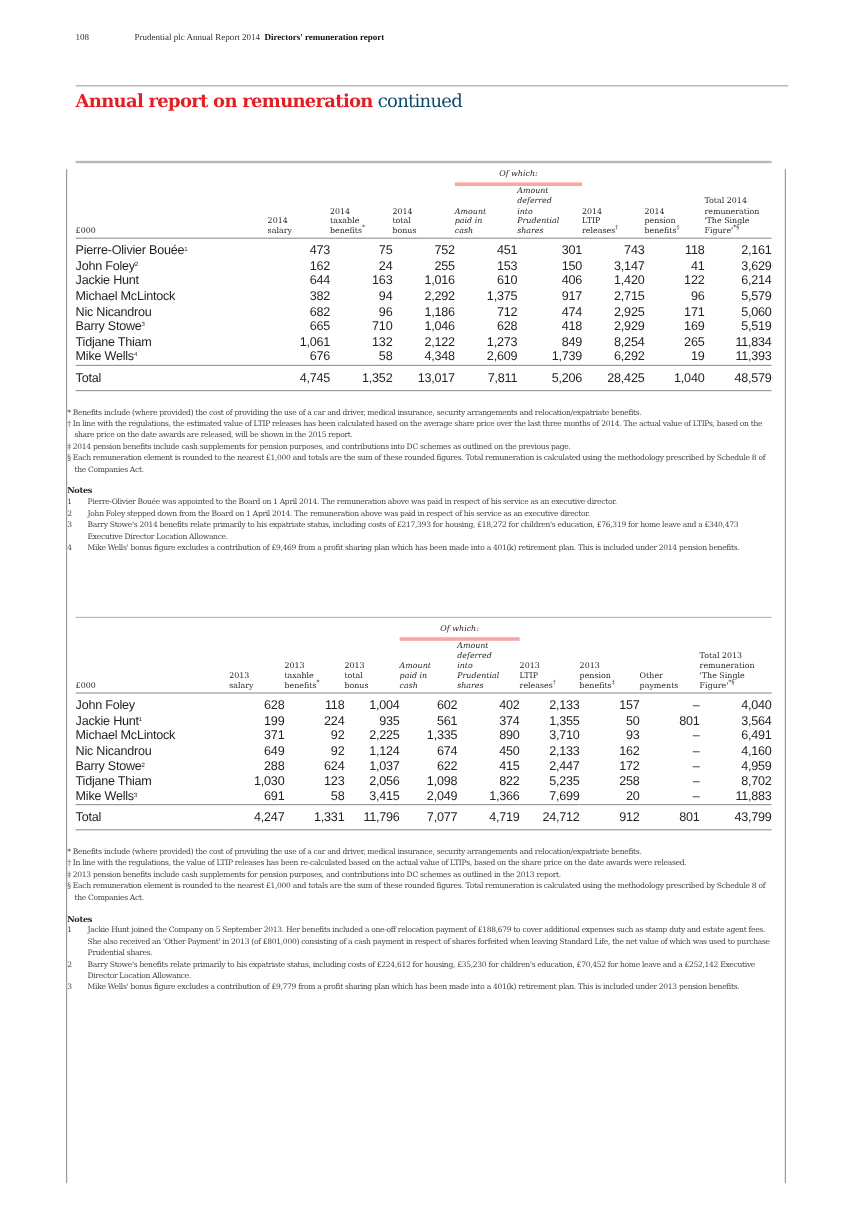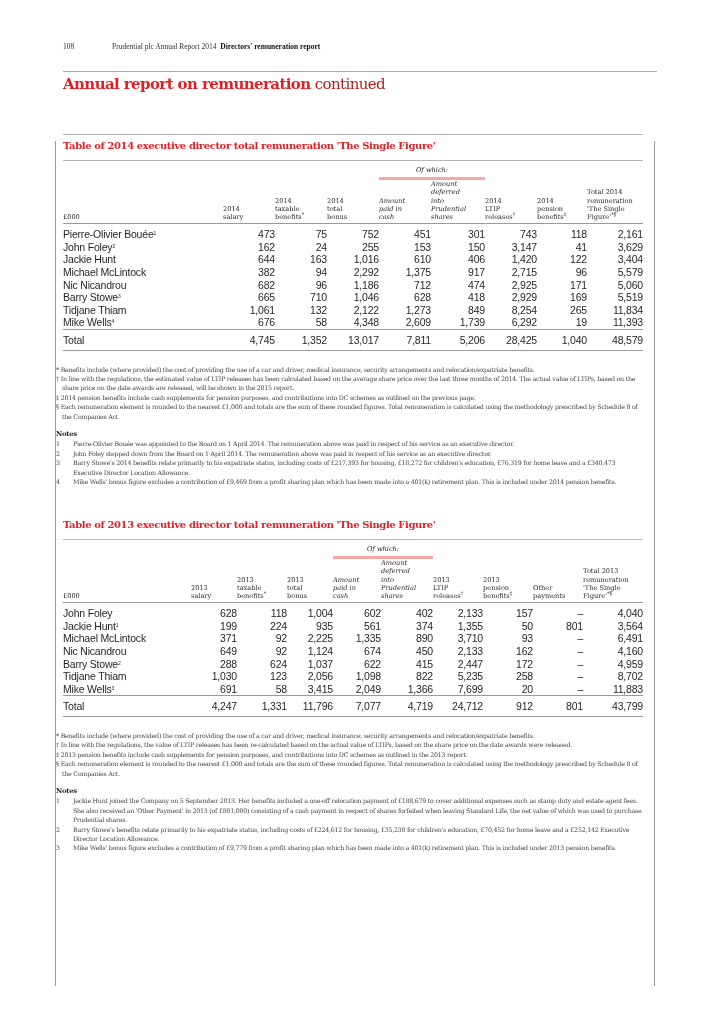--- a/index.html
+++ b/index.html
@@ -1,25 +1,25 @@
 <!DOCTYPE html>
 <html><head>
 <meta charset="utf-8">
 <style>
   html, body { margin: 0; padding: 0; background: #ffffff; }
   body { width: 720px; height: 1018px; position: relative; overflow: hidden; color: #231f20; }
 
-  .running-header { position: absolute; top: 42px; left: 63px; font-family: "Liberation Serif", serif; font-size: 7.5px; color: #333; }
+  .running-header { position: absolute; top: 26px; left: 63px; font-family: "Liberation Serif", serif; font-size: 7.5px; color: #333; }
   .running-header .pg { display: inline-block; width: 49px; }
   .running-header b { font-weight: bold; color: #111; }
 
   .top-rule { position: absolute; top: 71px; left: 63px; width: 594px; border-top: 1.3px solid #aaaaaa; }
   .page-title { position: absolute; top: 75px; left: 63px; font-family: "DejaVu Serif", serif; font-size: 15px; color: #e31e24; letter-spacing: -0.6px; }
   .page-title b { font-weight: bold; }
-  .page-title span.light { font-weight: normal; color: #b91c1c; }
+  .page-title span.light { font-weight: normal; color: #0c4a6e; }
 
   .frame-left { position: absolute; left: 55px; top: 141px; height: 845px; border-left: 1.3px solid #9a9a9a; }
   .frame-right { position: absolute; left: 654px; top: 141px; height: 845px; border-left: 1.3px solid #9a9a9a; }
 
   .section { position: absolute; left: 63px; width: 580px; }
   .sec-rule { border-top: 1.3px solid #b8b8b8; }
   .sec-title { font-family: "DejaVu Serif", serif; font-weight: bold; font-size: 10px; color: #e31e24; letter-spacing: -0.4px; padding: 5px 0 9px 0; }
   .table-top-rule { border-top: 1.3px solid #b8b8b8; }
 
   table.remu { border-collapse: collapse; width: 580px; table-layout: fixed; }
@@ -54,21 +54,20 @@
 <div class="page-title">
   <b>Annual report on remuneration</b>
   <span class="light">continued</span>
 </div>
 
 <div class="frame-left"></div>
 <div class="frame-right"></div>
 
 <div class="section" style="top:134px;">
   <div class="sec-rule"></div>
-  <div class="sec-title">Table of 2014 executive director total remuneration 'The Single Figure'</div>
   <div class="table-top-rule"></div>
   <table class="remu">
     <colgroup>
       <col style="width:160px">
         <col style="width:52px">
         <col style="width:52px">
         <col style="width:52px">
         <col style="width:52px">
         <col style="width:54px">
         <col style="width:52px">
@@ -118,21 +117,21 @@
         </tr>
         <tr>
           <td class="name">Jackie Hunt</td>
           <td>644</td>
           <td>163</td>
           <td>1,016</td>
           <td>610</td>
           <td>406</td>
           <td>1,420</td>
           <td>122</td>
-          <td>3,404</td>
+          <td>6,214</td>
         </tr>
         <tr>
           <td class="name">Michael McLintock</td>
           <td>382</td>
           <td>94</td>
           <td>2,292</td>
           <td>1,375</td>
           <td>917</td>
           <td>2,715</td>
           <td>96</td>
@@ -216,21 +215,20 @@
         <span class="txt">Barry Stowe's 2014 benefits relate primarily to his expatriate status, including costs of £217,393 for housing, £18,272 for children's education, £76,319 for home leave and a £340,473 Executive Director Location Allowance.</span>
       </div>
     <div class="note">
         <span class="num">4</span>
         <span class="txt">Mike Wells' bonus figure excludes a contribution of £9,469 from a profit sharing plan which has been made into a 401(k) retirement plan. This is included under 2014 pension benefits.</span>
       </div>
   </div>
 </div>
 
 <div class="section" style="top:514px;">
-  <div class="sec-title">Table of 2013 executive director total remuneration 'The Single Figure'</div>
   <div class="table-top-rule"></div>
   <table class="remu">
     <colgroup>
       <col style="width:128px">
         <col style="width:46px">
         <col style="width:50px">
         <col style="width:46px">
         <col style="width:48px">
         <col style="width:52px">
         <col style="width:50px">

